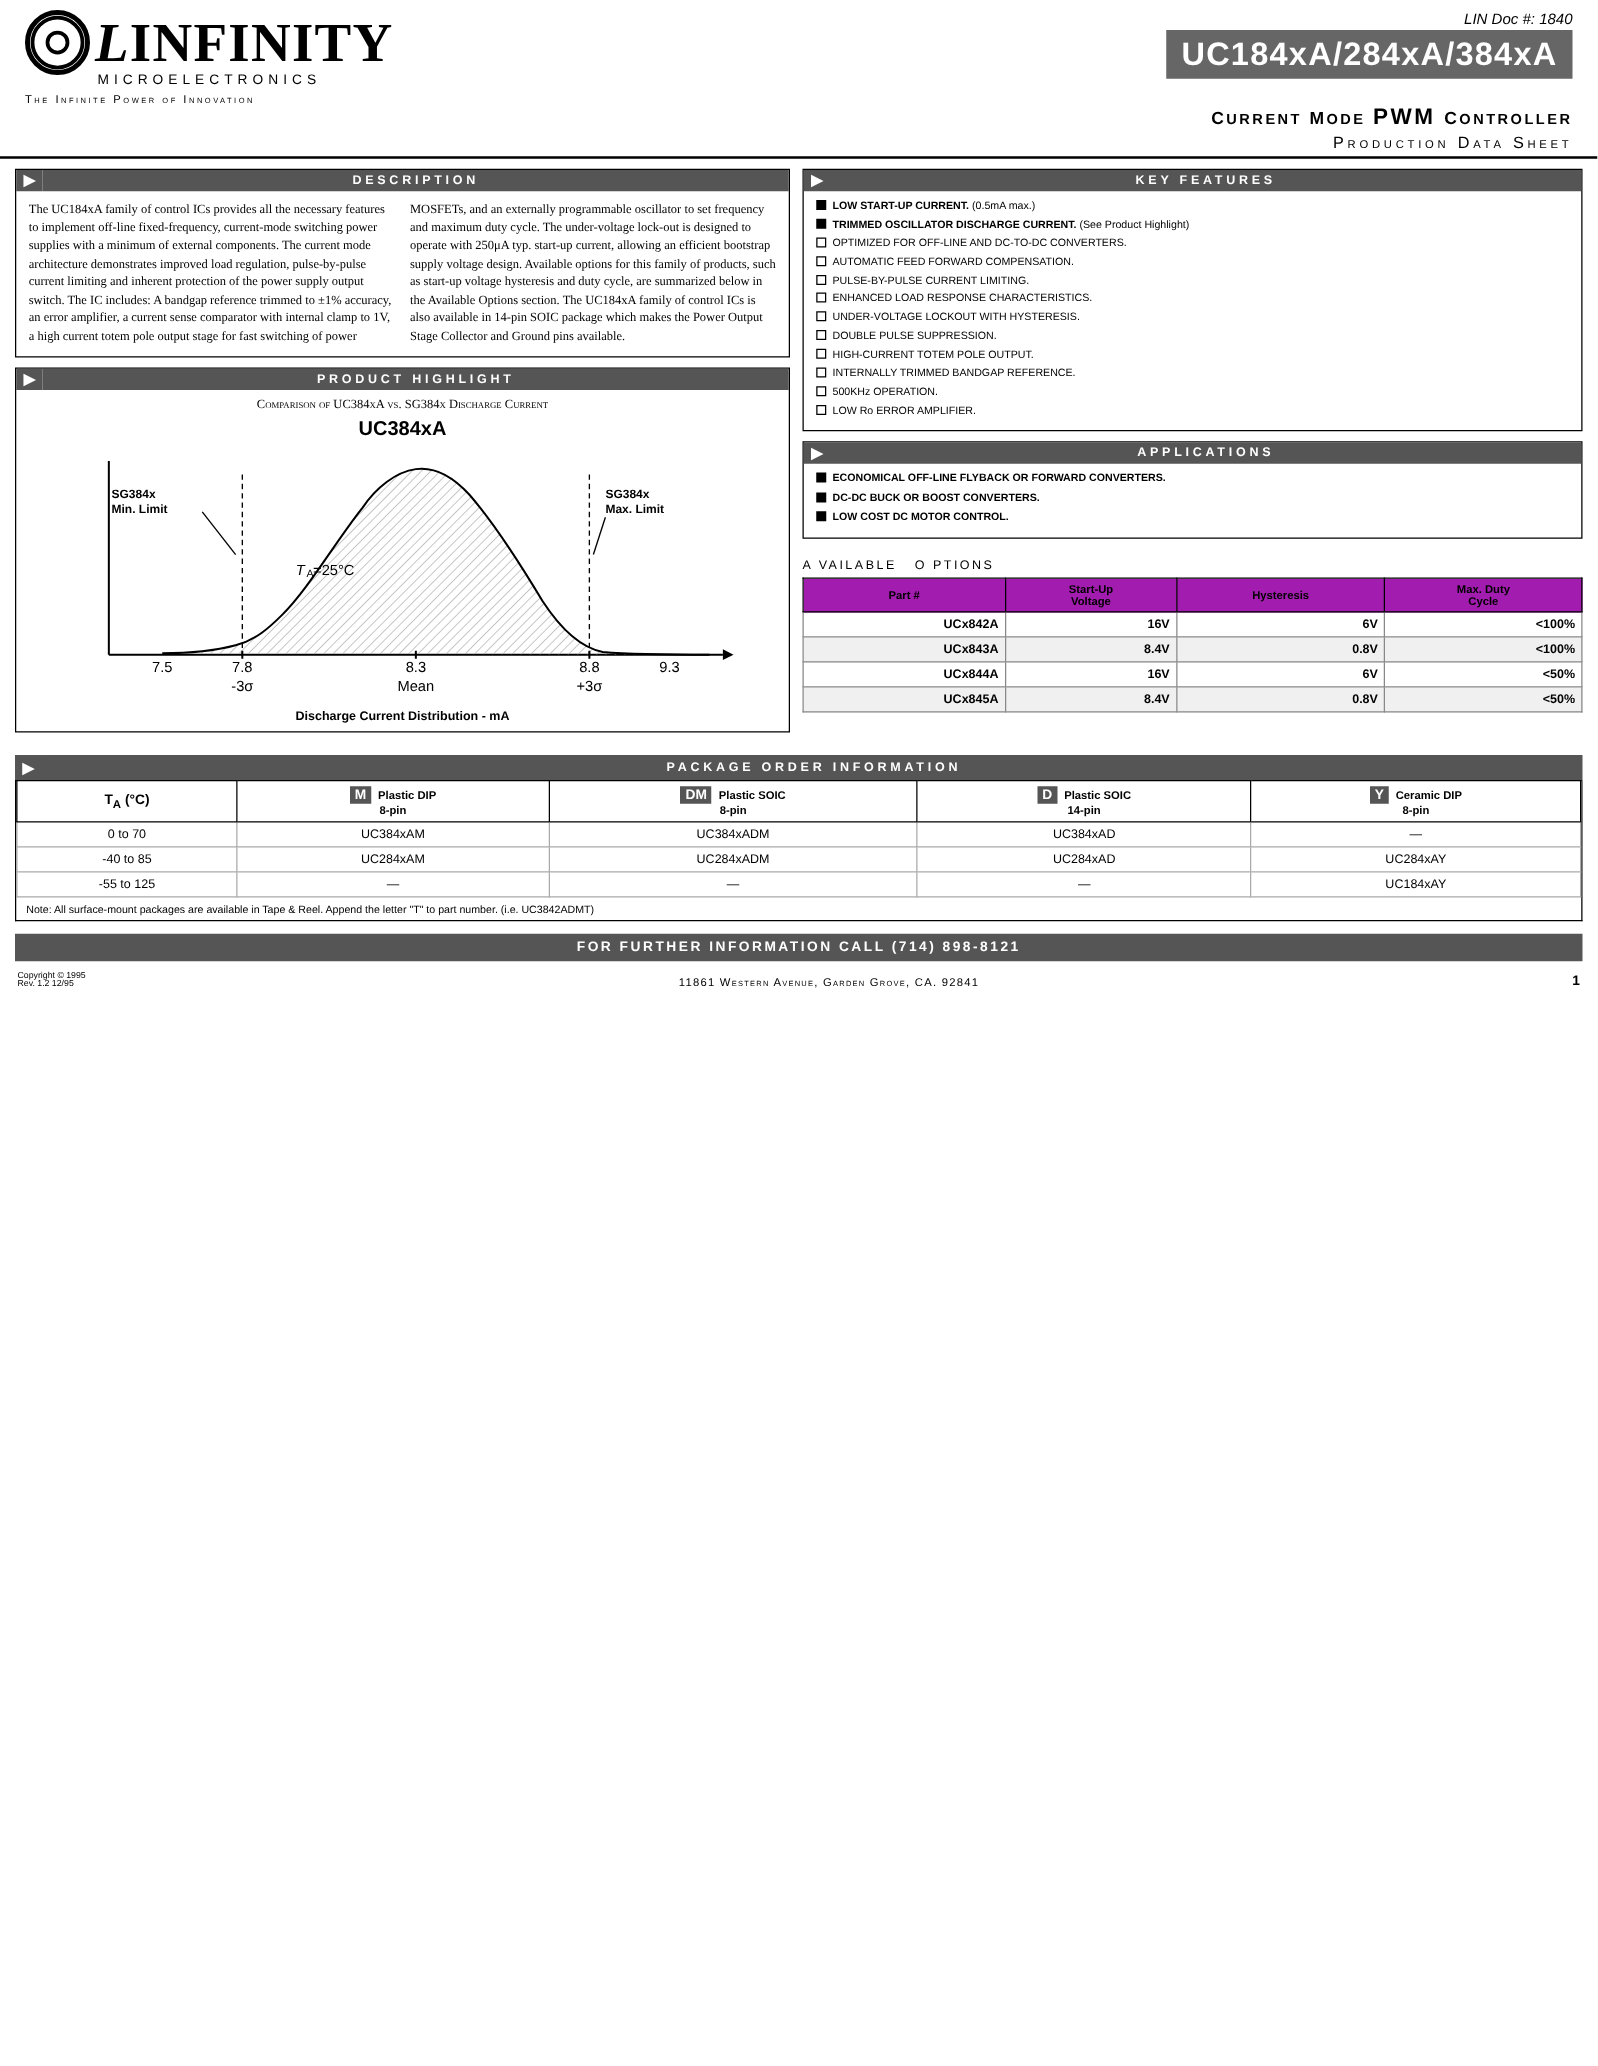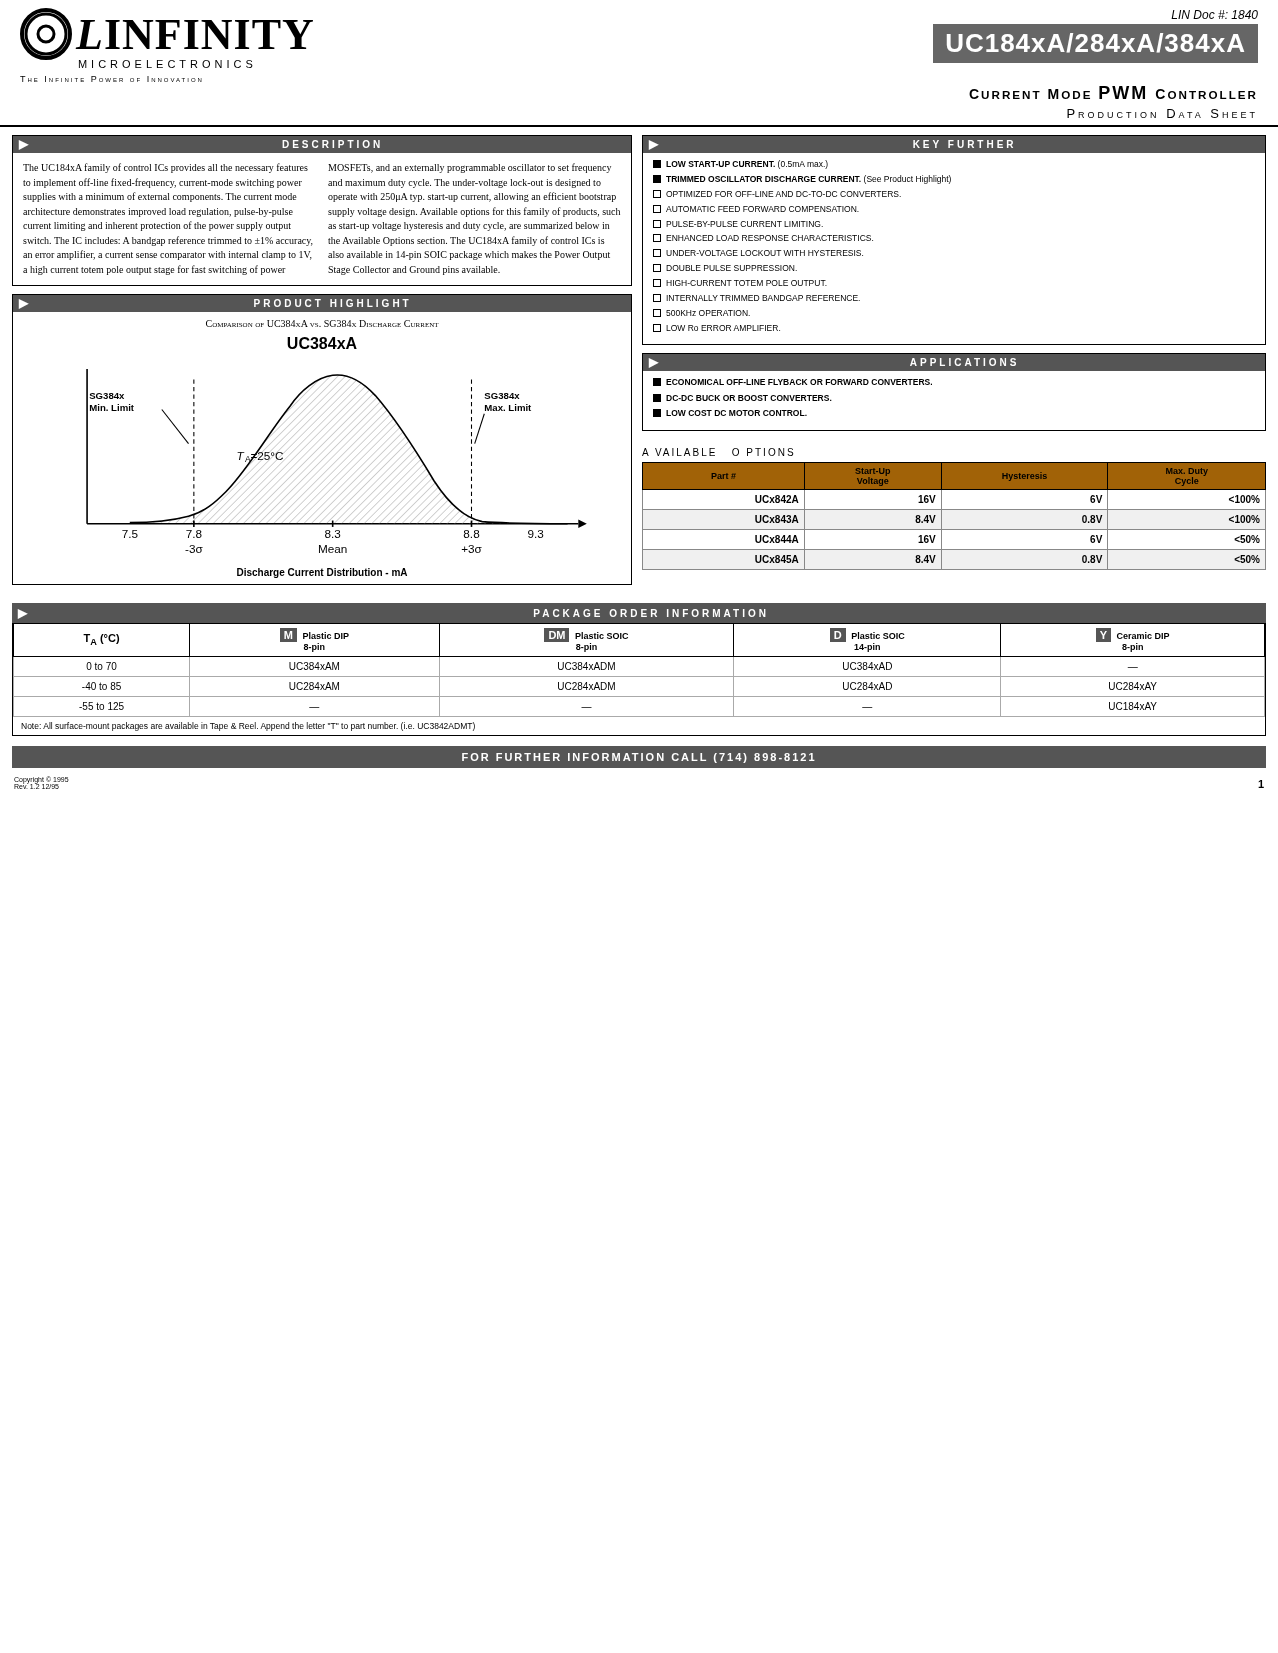--- a/index.html
+++ b/index.html
@@ -252,21 +252,21 @@
       margin: 4px 0 4px 0;
       font-family: Arial, sans-serif;
     }
     .options-table {
       width: 100%;
       border-collapse: collapse;
       font-size: 9px;
       font-family: Arial, sans-serif;
     }
     .options-table th {
-      background: #a16207;
+      background: #a21caf;
       border: 1px solid #000;
       padding: 3px 5px;
       text-align: center;
       font-weight: 900;
       font-size: 9px;
     }
     .options-table td {
       border: 1px solid #888;
       padding: 4px 5px;
       text-align: right;
@@ -485,21 +485,21 @@
       </div>
     </div>
 
   </div>
 
   <div class="right-column">
 
     <div class="section-box">
       <div class="section-header-with-arrow">
         <div class="arrow-left">▶</div>
-        <div class="section-header-text">KEY FURTHER</div>
+        <div class="section-header-text">KEY FEATURES</div>
       </div>
       <div class="key-features-content">
 
         <div id="features-list">
             <div class="feature-item">
               <div class="feature-bullet-solid"></div>
               <div class="feature-text"><strong>LOW START-UP CURRENT.</strong> (0.5mA max.)</div>
             </div>
             <div class="feature-item">
               <div class="feature-bullet-solid"></div>
@@ -675,14 +675,15 @@
     <div style="padding:4px 8px;font-size:8.5px;font-family:Arial,sans-serif;">Note:  All surface-mount packages are available in Tape &amp; Reel.  Append the letter "T" to part number.  (i.e. UC3842ADMT)</div>
   </div>
 </div>
 
 <div class="info-bar">FOR FURTHER INFORMATION CALL (714) 898-8121</div>
 
 <div class="footer-bottom">
   <div class="copyright">
     Copyright © 1995<br>Rev. 1.2  12/95
   </div>
+  <div class="address-center">11861 Western Avenue, Garden Grove, CA. 92841</div>
   <div class="page-num">1</div>
 </div>
 
 </body></html>

